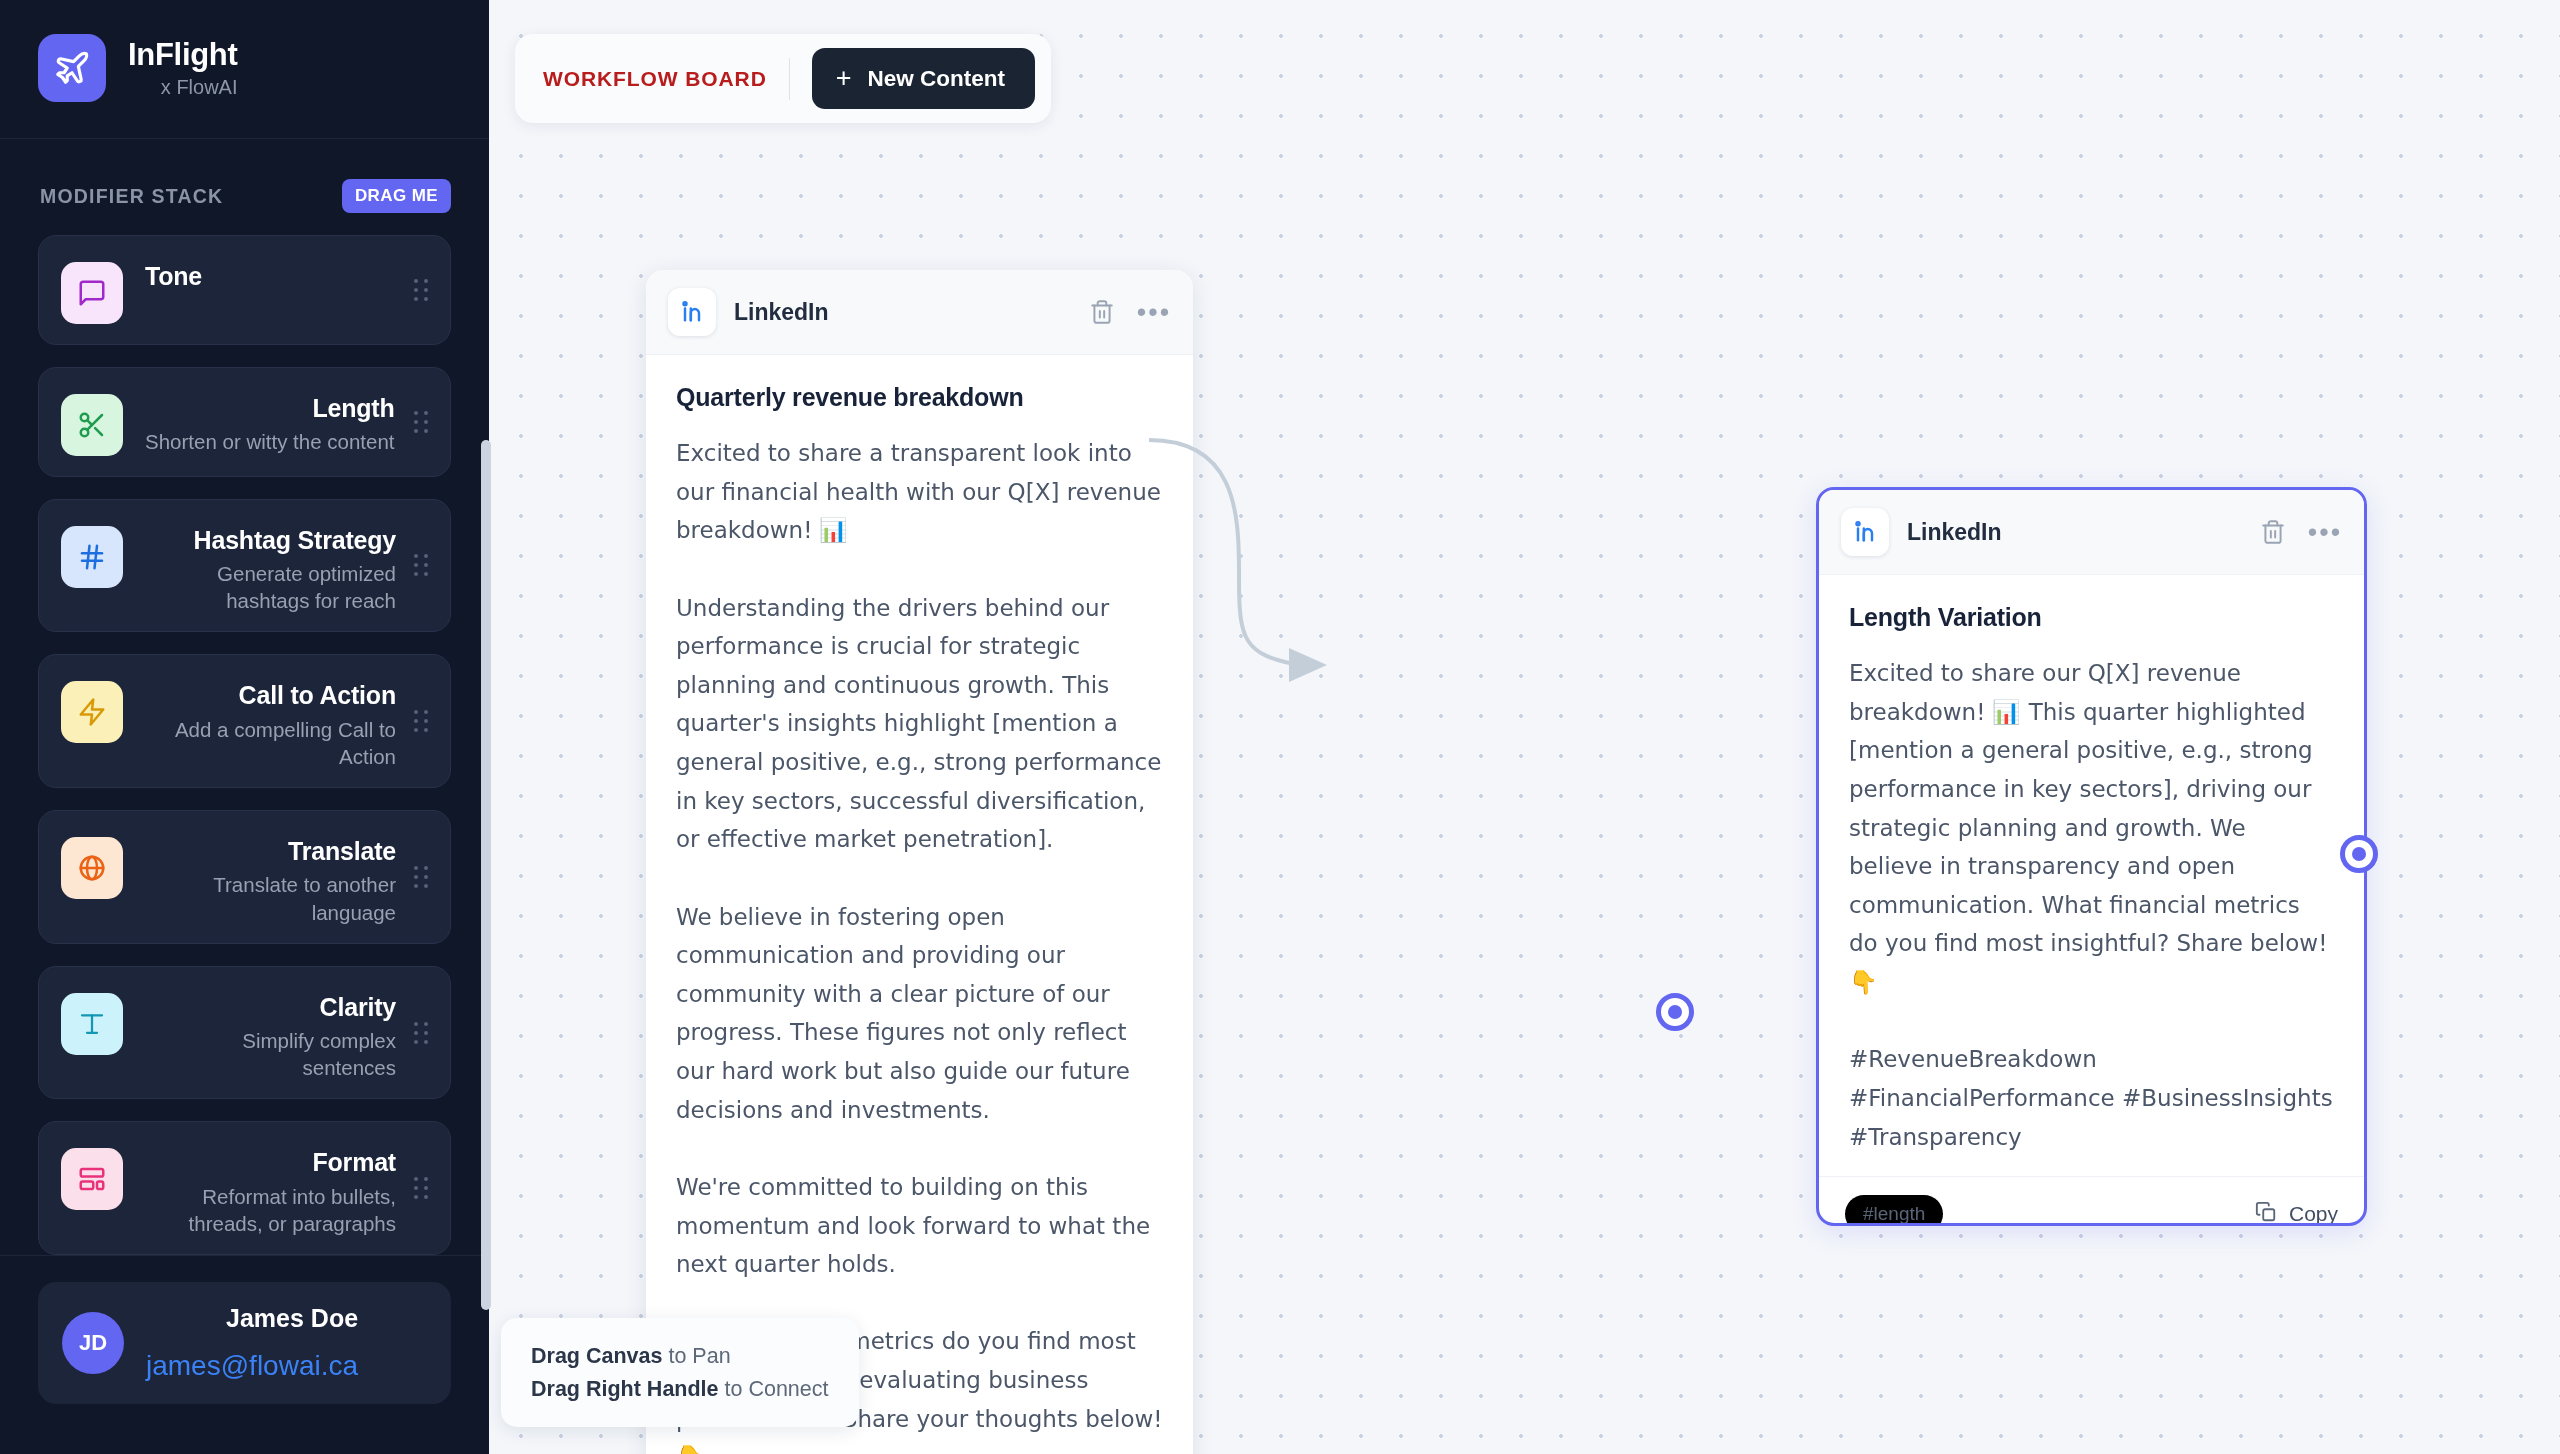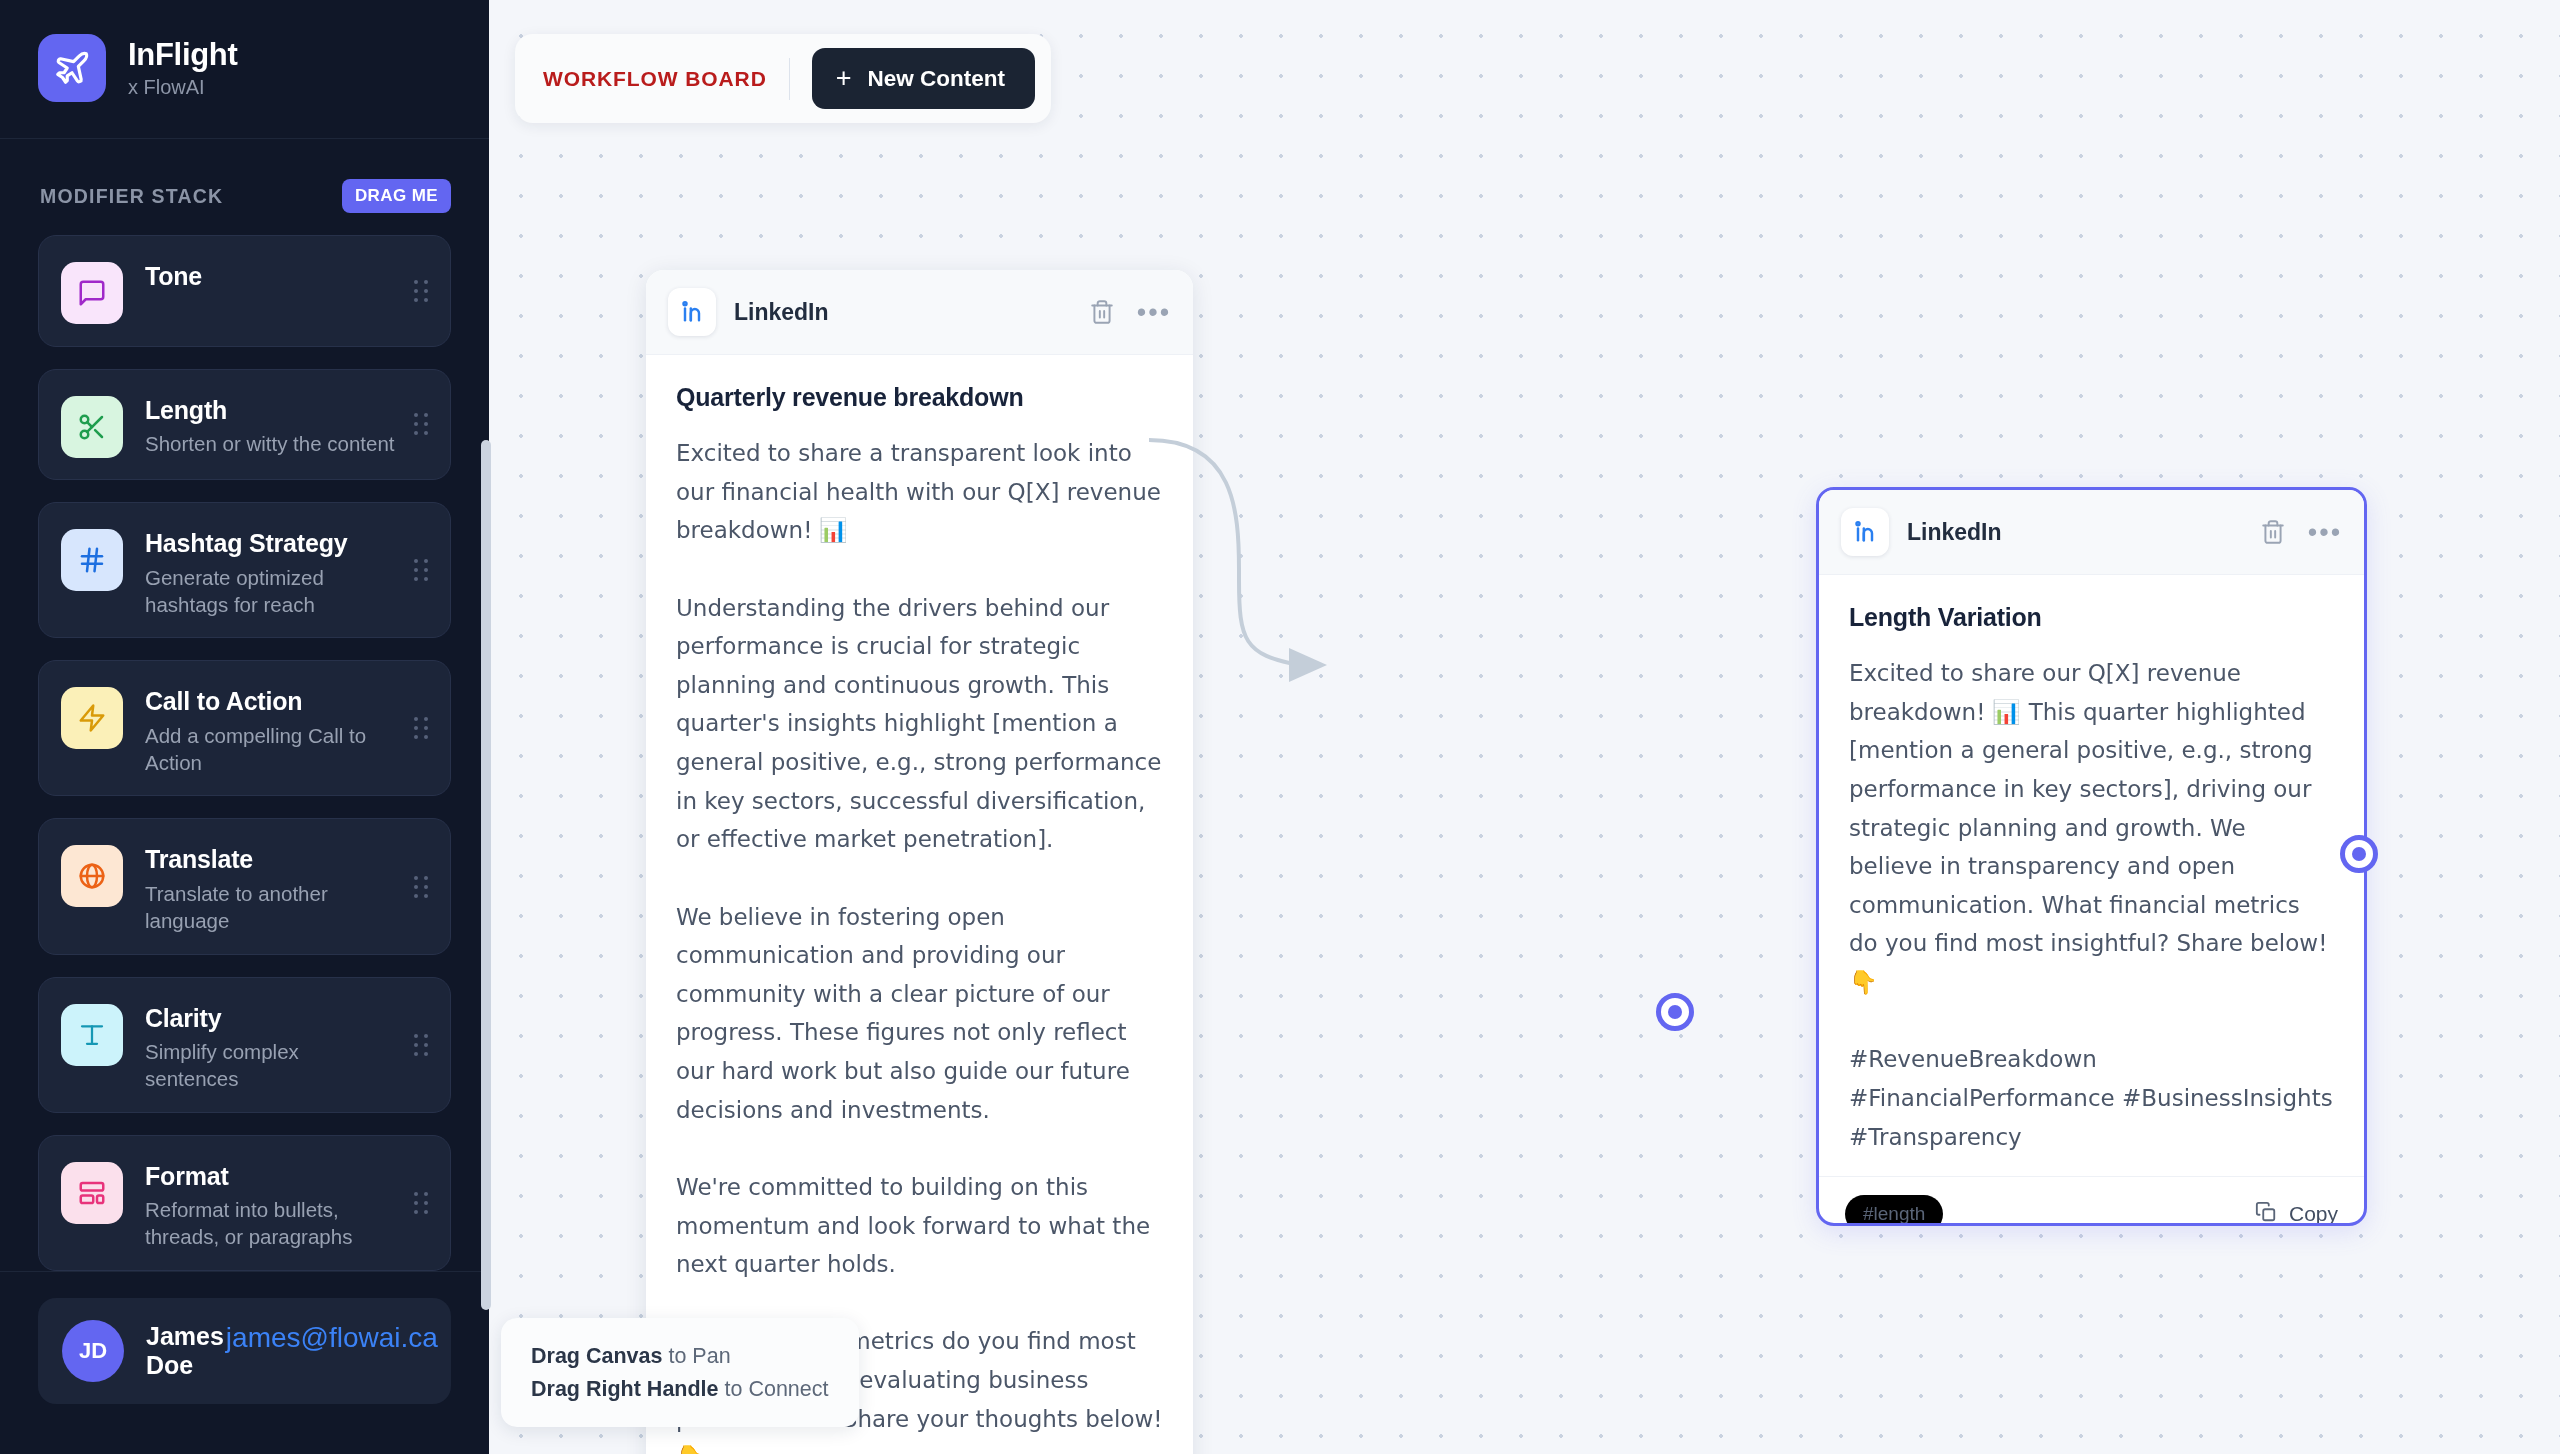--- a/index.html
+++ b/index.html
@@ -12,20 +12,21 @@
   .app { display: flex; width: 2560px; height: 1454px; position: relative; }
 
   
   .sidebar {
     width: 489px; height: 1454px;
     background: #111827;
     background: #101728;
     display: flex; flex-direction: column;
     position: relative; z-index: 30;
     flex: 0 0 489px;
+    text-align: right;
   }
   .brand {
     display: flex; align-items: center; gap: 22px;
     padding: 34px 38px 36px 38px;
     border-bottom: 1px solid #1d2639;
   }
   .brand-logo {
     width: 68px; height: 68px; border-radius: 18px;
     background: #6366f1;
     display: flex; align-items: center; justify-content: center;
@@ -76,21 +77,21 @@
   .user-card {
     background: #1c2539; border-radius: 18px;
     padding: 22px 24px; display: flex; align-items: center; gap: 22px;
   }
   .avatar {
     width: 62px; height: 62px; border-radius: 50%;
     background: #6366f1; color: #fff;
     display:flex; align-items:center; justify-content:center;
     font-size: 22px; font-weight: bold; flex: 0 0 62px;
   }
-  .user-meta { display:flex; flex-direction: row; gap: 2px; }
+  .user-meta { display:flex; flex-direction: column; gap: 17px; }
   .user-name { color: #fff; font-size: 25px; font-weight: bold; line-height: 1.15;}
   .user-mail { color: #3b82f6; font-size: 28px; line-height: 1.15;}
 
   .sb-scroll {
     position: absolute; right: -2px; top: 440px;
     width: 10px; height: 870px; border-radius: 6px; background: #ccd4e0;
   }
 
   
   .canvas {

